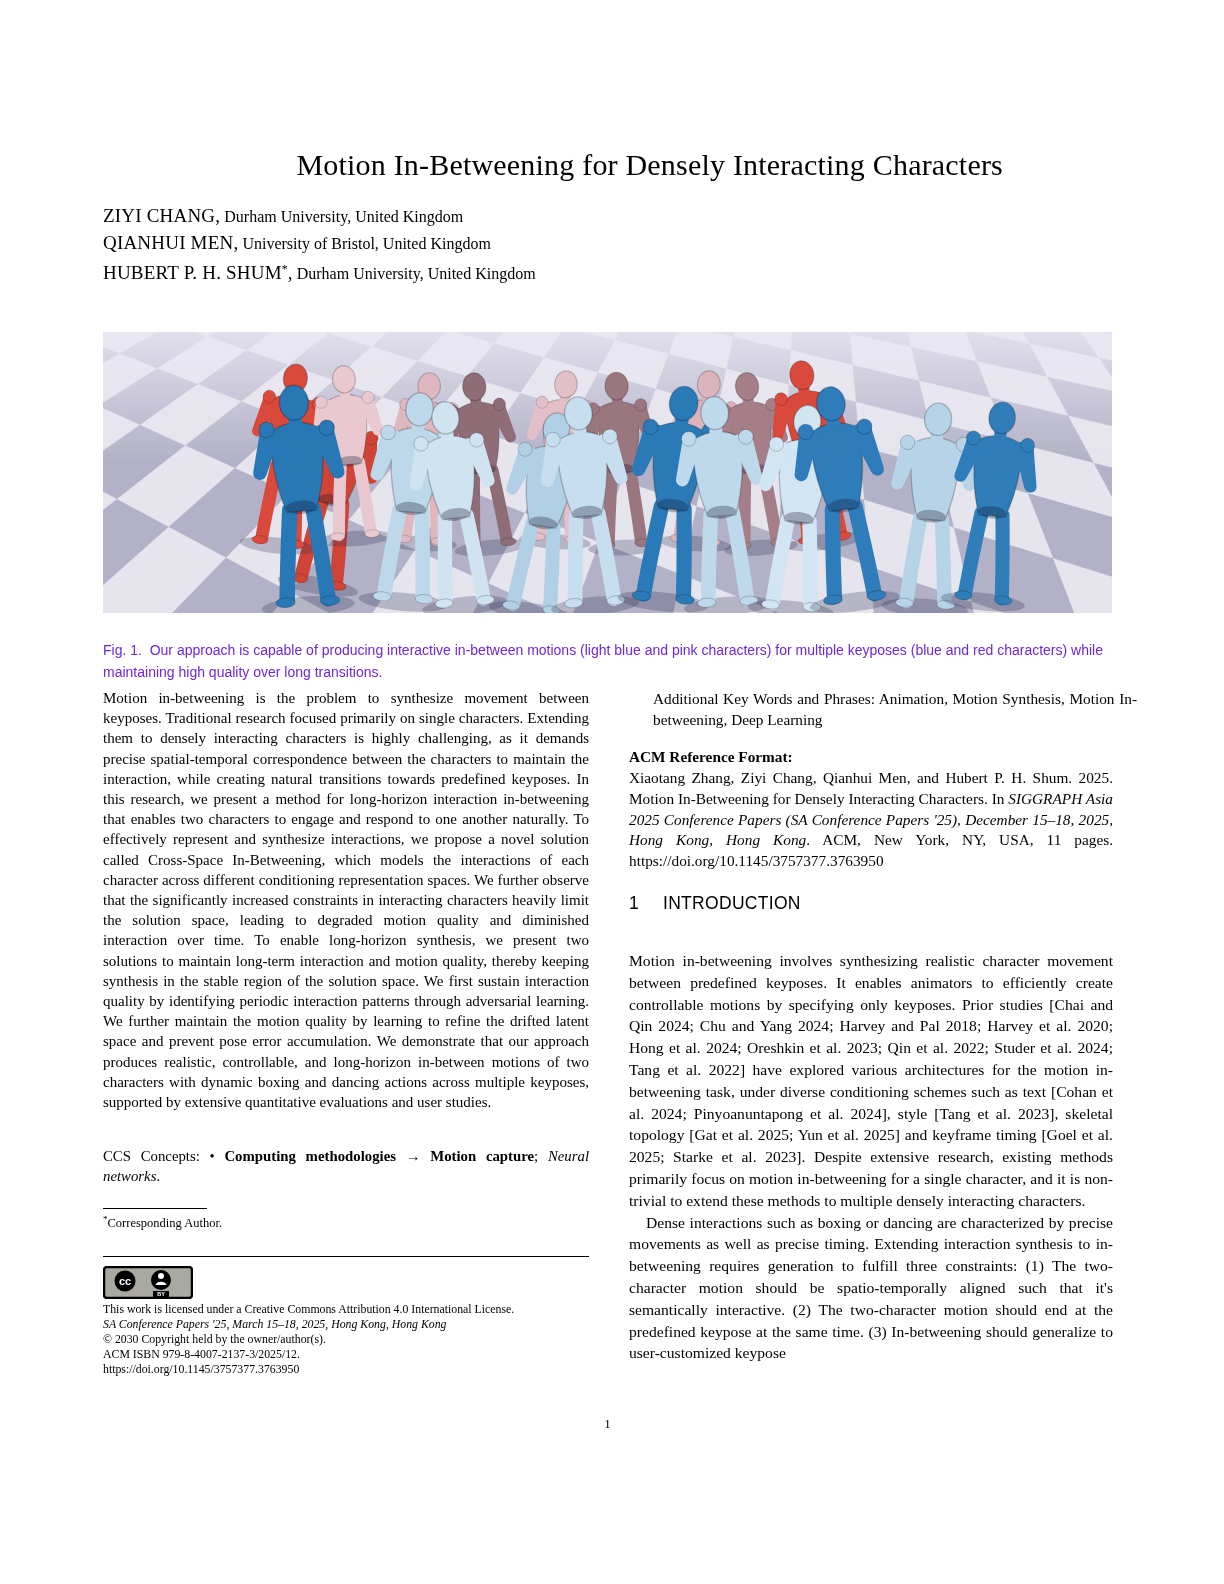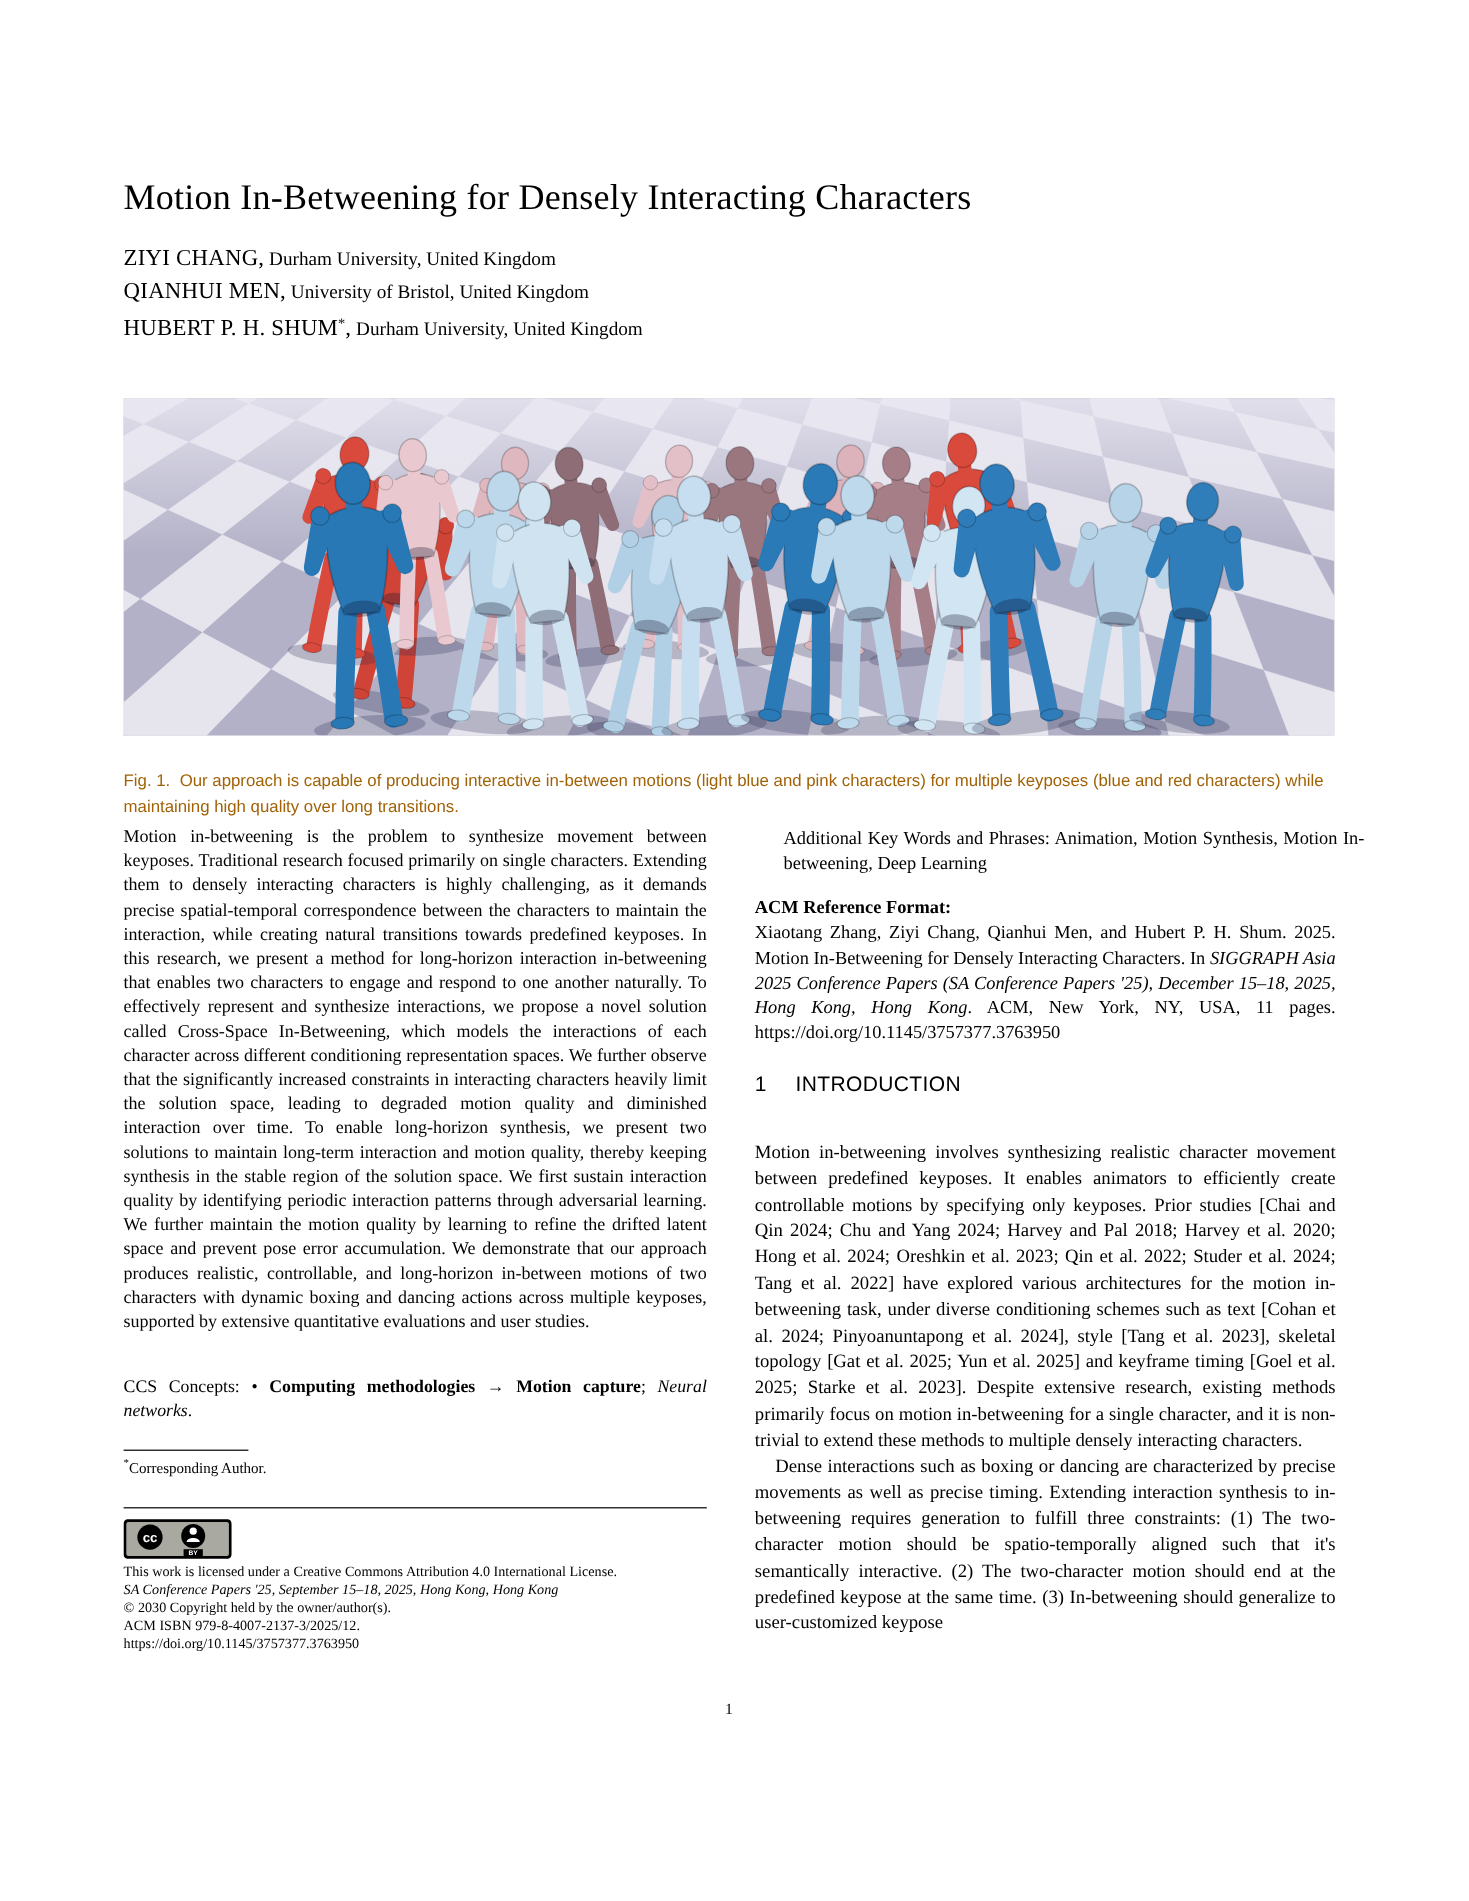--- a/index.html
+++ b/index.html
@@ -7,21 +7,21 @@
   .abs{position:absolute;}
   
   #title{left:103px;top:148px;width:900px;font-size:30px;letter-spacing:.2px;}
   #authors{left:103px;top:202px;width:900px;}
   .author-row{height:27px;line-height:27px;white-space:nowrap;}
   .author-name{font-size:19px;letter-spacing:.2px;}
   .author-sup{font-size:12px;vertical-align:super;}
   .author-affil{font-size:16px;}
   
   #teaser{left:103px;top:332px;width:1009px;height:281px;overflow:hidden;background:#cfcdd9;}
-  #caption{left:103px;top:639px;width:1009px;font-family:"Liberation Sans",sans-serif;font-size:14px;line-height:22px;color:#a16207;}
+  #caption{left:103px;top:639px;width:1009px;font-family:"Liberation Sans",sans-serif;font-size:14px;line-height:22px;color:#6d28d9;}
   
   .serif-just{text-align:justify;}
   #abstract{left:103px;top:688px;width:486px;font-size:15px;line-height:20.2px;}
   #ccs{left:103px;top:1146px;width:486px;font-size:14.8px;line-height:20.2px;}
   #footnote-rule{left:103px;top:1208px;width:104px;border-top:1px solid #000;height:0;}
   #footnote{left:103px;top:1214px;width:486px;font-size:12.5px;}
   #license-rule{left:103px;top:1256px;width:486px;border-top:1px solid #000;height:0;}
   #cc-badge{left:103px;top:1266px;}
   #license{left:103px;top:1302px;width:486px;font-size:11.8px;line-height:15px;}
   #keywords{left:629px;top:688px;width:484px;font-size:15.3px;line-height:21px;margin-left:24px;}
@@ -32,21 +32,21 @@
   #intro{left:629px;top:923px;width:484px;font-size:15.6px;line-height:21.8px;margin-top:27px;}
   #intro p{margin:0;}
   #intro p.indent{text-indent:17px;}
   #pageno{left:103px;top:1416px;width:1009px;text-align:center;font-size:13px;}
   .it{font-style:italic;}
   .bf{font-weight:bold;}
 </style>
 </head>
 <body>
 
-<h1 class="abs" id="title" style="margin:0;font-weight:normal;">Motion In-Betweening for Densely Interacting Characters</h1>
+<h1 class="abs" id="title" style="margin:0;font-weight:normal;text-align:right;">Motion In-Betweening for Densely Interacting Characters</h1>
 
 <div class="abs" id="authors">
   <div class="author-row">
     <span class="author-name">ZIYI CHANG,</span>
     <span class="author-affil">Durham University, United Kingdom</span>
   </div>
   <div class="author-row">
     <span class="author-name">QIANHUI MEN,</span>
     <span class="author-affil">University of Bristol, United Kingdom</span>
   </div>
@@ -549,21 +549,21 @@
     <circle cx="58" cy="14" r="10" fill="#000"></circle>
     <circle cx="58" cy="10" r="3" fill="#fff"></circle>
     <path d="M52.5,19 C53,14.5 63,14.5 63.5,19 Z" fill="#fff"></path>
     <rect x="50" y="25" width="16" height="6" fill="#000"></rect>
     <text x="58" y="30" text-anchor="middle" font-family="Liberation Sans, sans-serif" font-size="5.5" font-weight="bold" fill="#fff">BY</text>
   </svg>
 </div>
 
 <div class="abs" id="license">
   <div>This work is licensed under a Creative Commons Attribution 4.0 International License.</div>
-  <div class="it">SA Conference Papers '25, September 15–18, 2025, Hong Kong, Hong Kong</div>
+  <div class="it">SA Conference Papers '25, March 15–18, 2025, Hong Kong, Hong Kong</div>
   <div>© 2030 Copyright held by the owner/author(s).</div>
   <div>ACM ISBN 979-8-4007-2137-3/2025/12.</div>
   <div>https://doi.org/10.1145/3757377.3763950</div>
 </div>
 
 <div class="abs serif-just" id="keywords">Additional Key Words and Phrases: Animation, Motion Synthesis, Motion In-betweening, Deep Learning</div>
 
 <div class="abs" id="acmref-head">ACM Reference Format:</div>
 
 <div class="abs serif-just" id="acmref">

